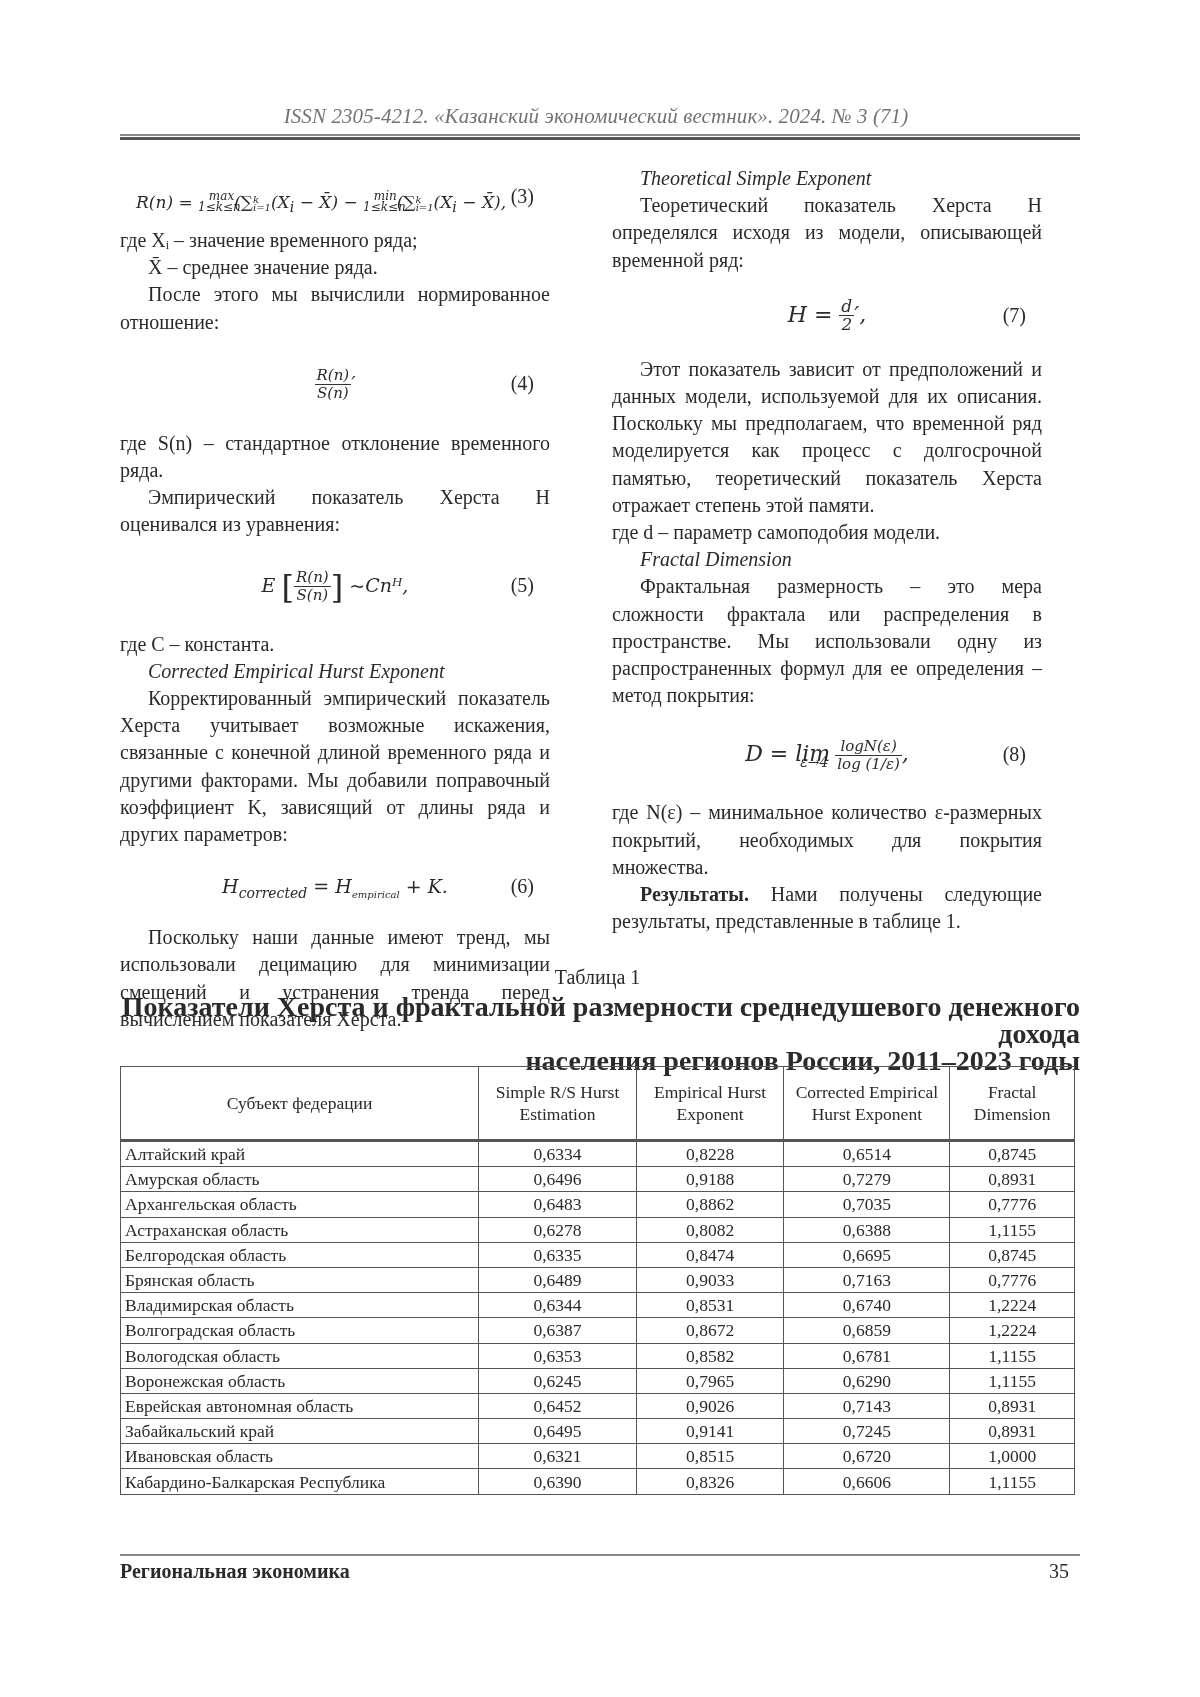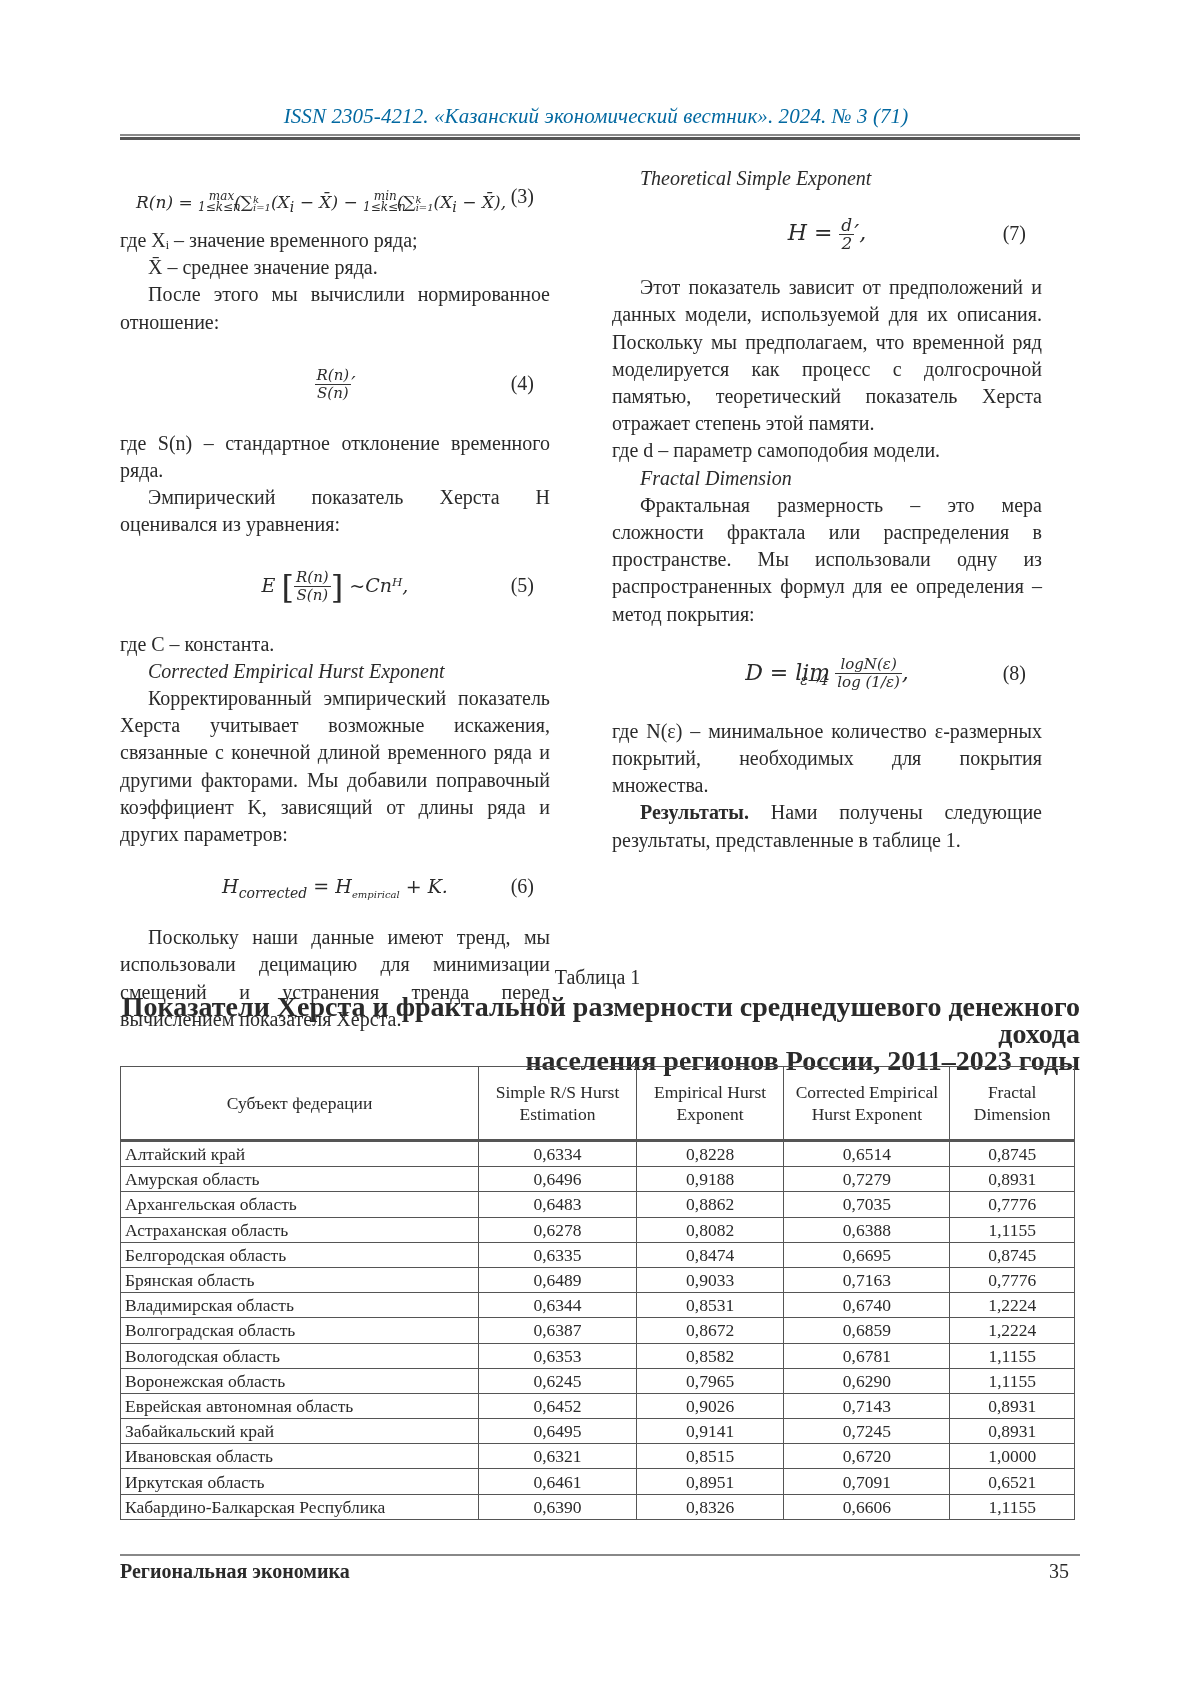--- a/index.html
+++ b/index.html
@@ -1,20 +1,20 @@
 <!DOCTYPE html>
 <html><head>
 <meta charset="utf-8">
 <style>
   html, body { margin: 0; padding: 0; background: #ffffff; }
   body { width: 1200px; height: 1697px; position: relative; overflow: hidden;
          font-family: "Liberation Serif", "DejaVu Serif", serif; color: #2a2a2a; }
   .abs { position: absolute; }
   .running-head { left: 112px; top: 104px; width: 968px; text-align: center;
-                  font-style: italic; font-size: 21px; color: #0369a1; letter-spacing: 0.1px; }
+                  font-style: italic; font-size: 21px; color: #737373; letter-spacing: 0.1px; }
   .head-rule { left: 120px; top: 134px; width: 960px; height: 4px; border-top: 2px solid #8a8a8a;
                border-bottom: 3px solid #555; box-sizing: content-box; height: 1px; }
   .col { position: absolute; top: 165px; width: 430px; font-size: 20px; line-height: 27.2px; text-align: justify; }
   .col-left { left: 120px; }
   .col-right { left: 612px; }
   .p { margin: 0; }
   .ind { text-indent: 28px; }
   .it { font-style: italic; }
   .b { font-weight: bold; }
   .eq { position: relative; text-align: center; font-family: "DejaVu Serif", serif; font-style: italic; font-size: 19px; margin: 16px; }
@@ -68,20 +68,21 @@
     <span>H</span><sub style="font-size:14px;">corrected</sub>
     = <span>H</span><sub style="font-size:10px;">empirical</sub>
     <span>+ K.</span>
     <span class="eqnum">(6)</span>
   </p>
   <p class="p ind">Поскольку наши данные имеют тренд, мы использовали децимацию для минимизации смещений и устранения тренда перед вычислением показателя Херста.</p>
 </div>
 
 <div class="col col-right">
   <p class="p ind it">Theoretical Simple Exponent</p>
+  <p class="p ind">Теоретический показатель Херста H определялся исходя из модели, описывающей временной ряд:</p>
   <p class="eq" style="height:50px; line-height:50px; font-size:22px;">
     <span>H =</span>
     <span class="frac" style="font-size:17px;"><span class="num">d</span><span class="den">2</span></span><span>′,</span>
     <span class="eqnum" style="top:0;">(7)</span>
   </p>
   <p class="p ind">Этот показатель зависит от предположений и данных модели, используемой для их описания. Поскольку мы предполагаем, что временной ряд моделируется как процесс с долгосрочной памятью, теоретический показатель Херста отражает степень этой памяти.</p>
   <p class="p">где d – параметр самоподобия модели.</p>
   <p class="p ind it">Fractal Dimension</p>
   <p class="p ind">Фрактальная размерность – это мера сложности фрактала или распределения в пространстве. Мы использовали одну из распространенных формул для ее определения – метод покрытия:</p>
   <p class="eq" style="height:58px; line-height:58px; font-size:22px;">
@@ -202,27 +203,20 @@
         <td>0,8931</td>
       </tr>
       <tr>
         <td class="name">Ивановская область</td>
         <td>0,6321</td>
         <td>0,8515</td>
         <td>0,6720</td>
         <td>1,0000</td>
       </tr>
       <tr>
-        <td class="name">Иркутская область</td>
-        <td>0,6461</td>
-        <td>0,8951</td>
-        <td>0,7091</td>
-        <td>0,6521</td>
-      </tr>
-      <tr>
         <td class="name">Кабардино-Балкарская Республика</td>
         <td>0,6390</td>
         <td>0,8326</td>
         <td>0,6606</td>
         <td>1,1155</td>
       </tr>
     </tbody>
 </table>
 
 <div class="abs foot-rule"></div>

